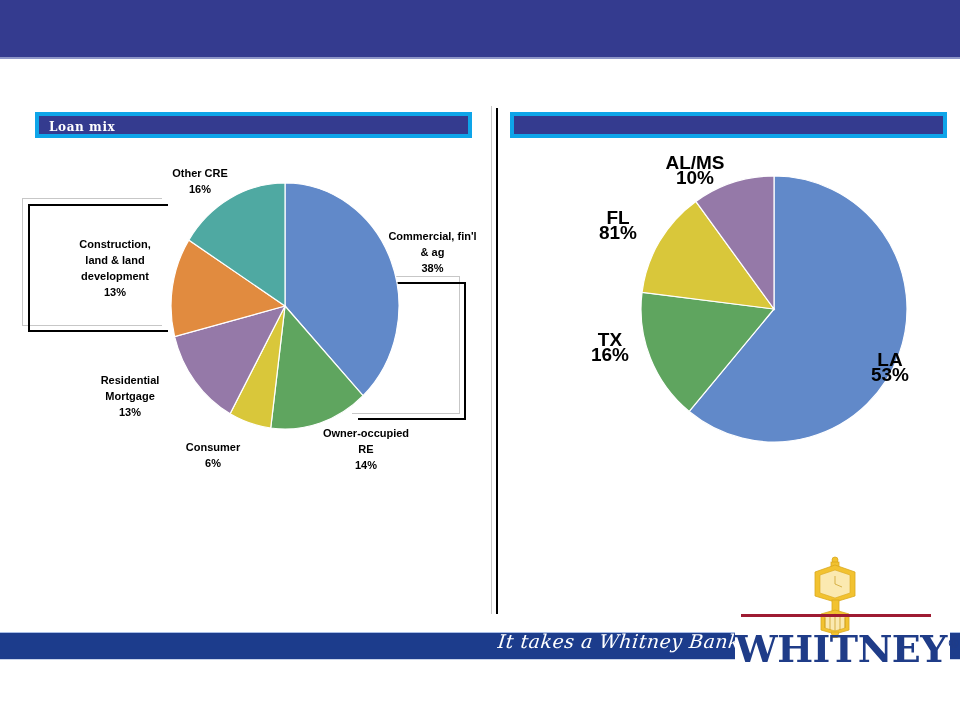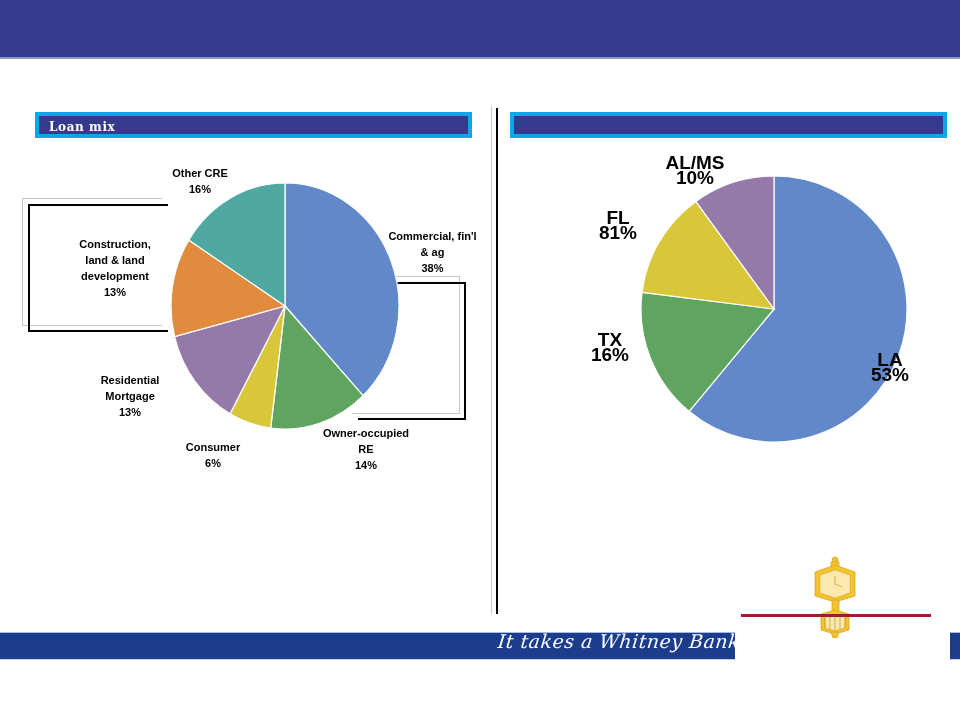--- a/index.html
+++ b/index.html
@@ -321,13 +321,14 @@
       <line x1="24" y1="28" x2="24" y2="20"></line>
       <line x1="24" y1="28" x2="31" y2="31"></line>
       <line x1="14" y1="62" x2="14" y2="72"></line>
       <line x1="19" y1="61" x2="19" y2="74"></line>
       <line x1="24" y1="60" x2="24" y2="75"></line>
       <line x1="29" y1="61" x2="29" y2="74"></line>
       <line x1="34" y1="62" x2="34" y2="72"></line>
     </g>
   </svg>
   <div class="red-rule"></div>
+  <div class="wordmark"><span>WHITNEY</span><span class="reg">®</span></div>
 </div>
 
 </body></html>

